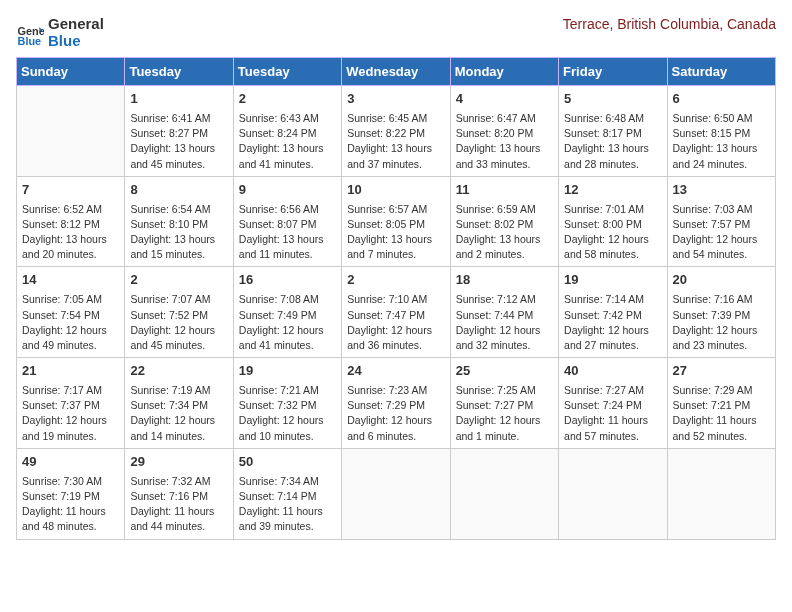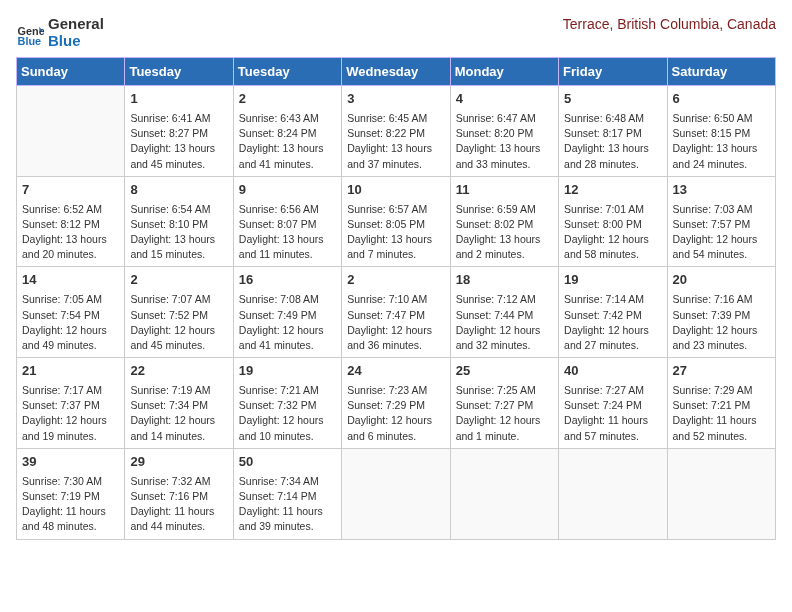--- a/index.html
+++ b/index.html
@@ -223,21 +223,21 @@
           <span class="day-num">40</span>
           <div class="day-info">Sunrise: 7:27 AM<br>Sunset: 7:24 PM<br>Daylight: 11 hours<br>and 57 minutes.</div>
         </td>
         <td>
           <span class="day-num">27</span>
           <div class="day-info">Sunrise: 7:29 AM<br>Sunset: 7:21 PM<br>Daylight: 11 hours<br>and 52 minutes.</div>
         </td>
       </tr>
       <tr>
         <td>
-          <span class="day-num">39</span>
+          <span class="day-num">49</span>
           <div class="day-info">Sunrise: 7:30 AM<br>Sunset: 7:19 PM<br>Daylight: 11 hours<br>and 48 minutes.</div>
         </td>
         <td>
           <span class="day-num">29</span>
           <div class="day-info">Sunrise: 7:32 AM<br>Sunset: 7:16 PM<br>Daylight: 11 hours<br>and 44 minutes.</div>
         </td>
         <td>
           <span class="day-num">50</span>
           <div class="day-info">Sunrise: 7:34 AM<br>Sunset: 7:14 PM<br>Daylight: 11 hours<br>and 39 minutes.</div>
         </td>

